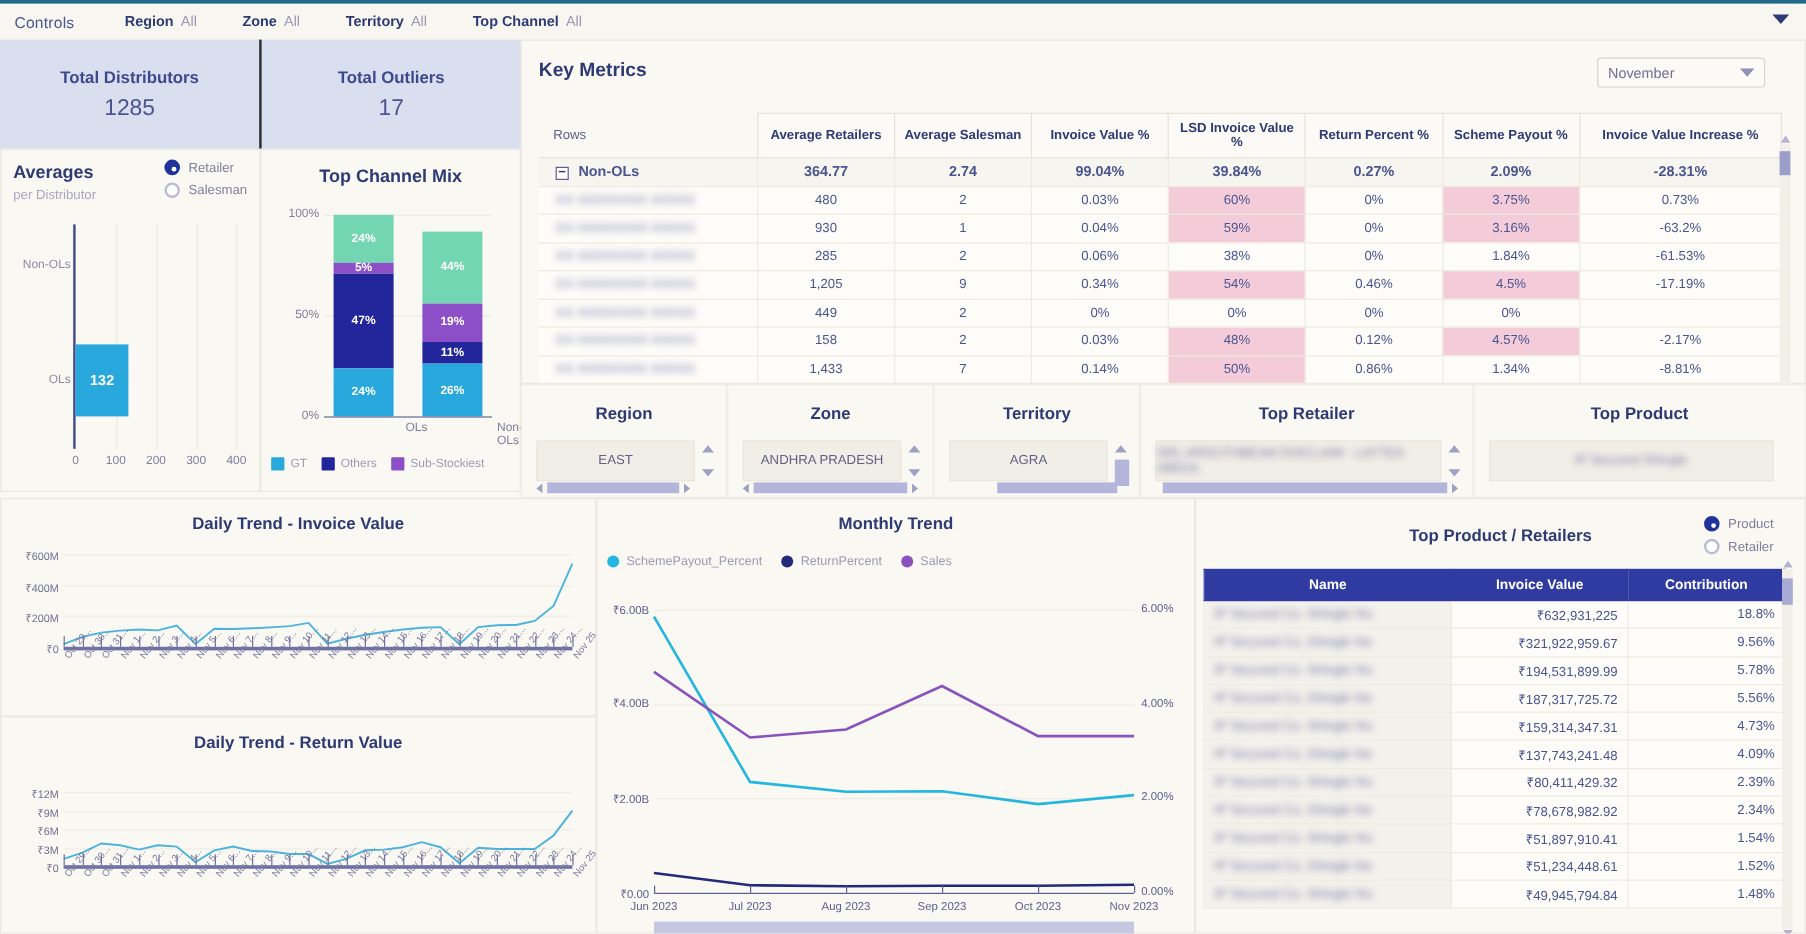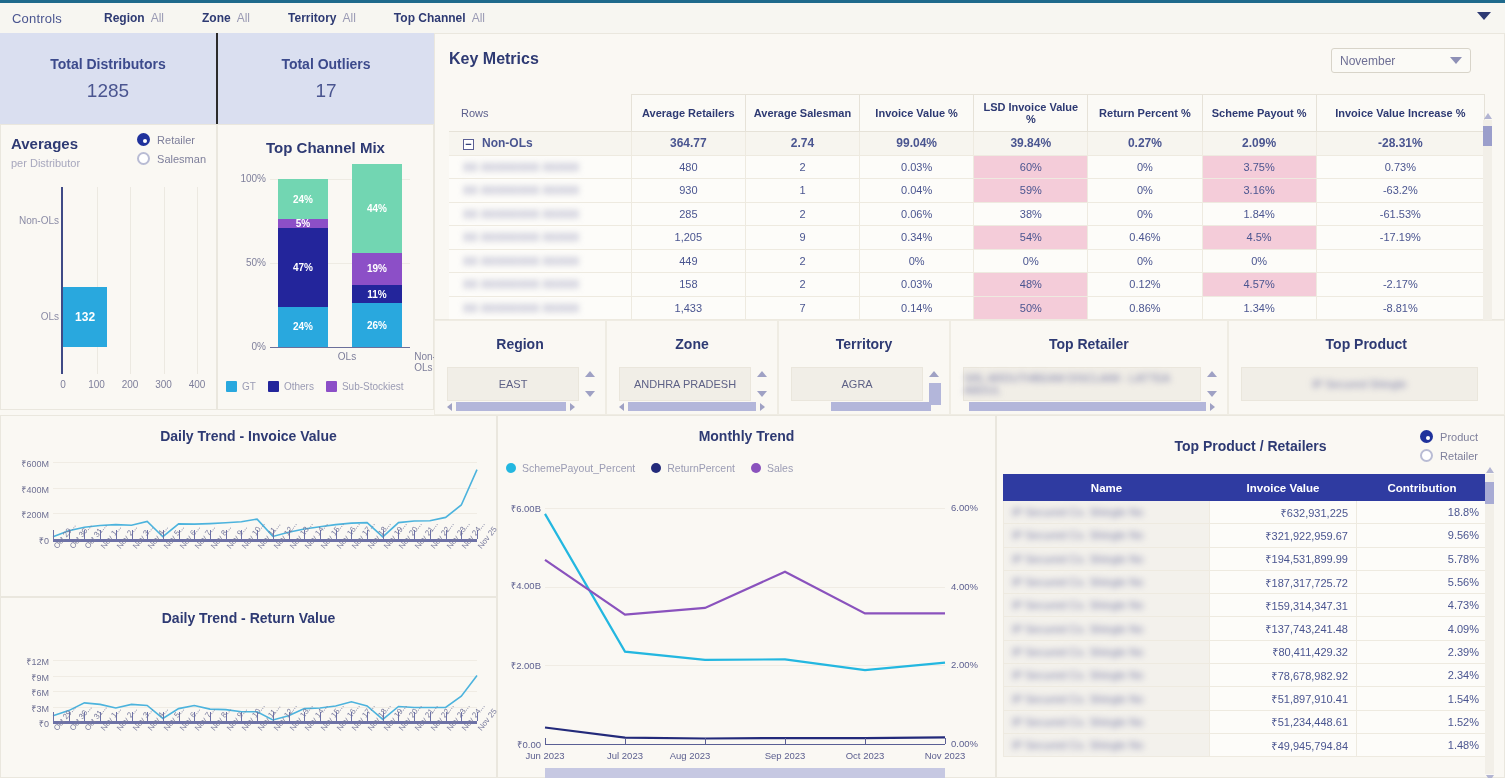--- a/index.html
+++ b/index.html
@@ -274,21 +274,21 @@
         <div class="stack" style="left: 8px;">
           <div class="seg" style="height: 40.32px; background: rgb(41, 168, 222);">24%</div>
           <div class="seg" style="height: 78.96px; background: rgb(35, 37, 155);">47%</div>
           <div class="seg" style="height: 8.4px; background: rgb(140, 79, 199);">5%</div>
           <div class="seg" style="height: 40.32px; background: rgb(114, 214, 178);">24%</div>
         </div>
         <div class="stack" style="left: 82px;">
           <div class="seg" style="height: 43.68px; background: rgb(41, 168, 222);">26%</div>
           <div class="seg" style="height: 18.48px; background: rgb(35, 37, 155);">11%</div>
           <div class="seg" style="height: 31.92px; background: rgb(140, 79, 199);">19%</div>
-          <div class="seg" style="height: 89px; background: rgb(114, 214, 178);">44%</div>
+          <div class="seg" style="height: 60px; background: rgb(114, 214, 178);">44%</div>
         </div>
       </div>
     <div class="tcm-xaxis"></div>
     <div class="tcm-xtick" style="left:129px">OLs</div>
     <div class="tcm-xtick" style="left:207px">Non-OLs</div>
     <div class="tcm-legend" id="tcm-legend">
         <div class="lg">
           <span class="sw" style="background: rgb(41, 168, 222);"></span>
           <span>GT</span>
         </div>
@@ -669,21 +669,21 @@
         <svg width="400" height="236" style="position: absolute; left: 0px; top: 0px; overflow: visible;">
           <polyline points="0.0,5.9 80.0,143.6 160.0,151.8 240.0,151.4 320.0,162.1 400.0,154.6" fill="none" stroke="#23b7e0" stroke-width="2.2"></polyline>
           <polyline points="0.0,219.5 80.0,229.7 160.0,230.5 240.0,230.1 320.0,230.1 400.0,229.3" fill="none" stroke="#232a7a" stroke-width="2.2"></polyline>
           <polyline points="0.0,51.9 80.0,106.6 160.0,99.9 240.0,63.7 320.0,105.4 400.0,105.4" fill="none" stroke="#8a52bd" stroke-width="2.2"></polyline>
         </svg>
       </div>
     <div class="mt-xaxis"></div>
     <div id="mt-xticks">
         <div class="mt-xt" style="left: 47px;">Jun 2023</div>
         <div class="mt-xt" style="left: 127px;">Jul 2023</div>
-        <div class="mt-xt" style="left: 192px;">Aug 2023</div>
+        <div class="mt-xt" style="left: 207px;">Aug 2023</div>
         <div class="mt-xt" style="left: 287px;">Sep 2023</div>
         <div class="mt-xt" style="left: 367px;">Oct 2023</div>
         <div class="mt-xt" style="left: 447px;">Nov 2023</div>
       </div>
     <div class="mt-hbar"></div>
   <div class="mt-cap" style="left: 47px;"></div>
       <div class="mt-cap" style="left: 127px;"></div>
       <div class="mt-cap" style="left: 207px;"></div>
       <div class="mt-cap" style="left: 287px;"></div>
       <div class="mt-cap" style="left: 367px;"></div>

